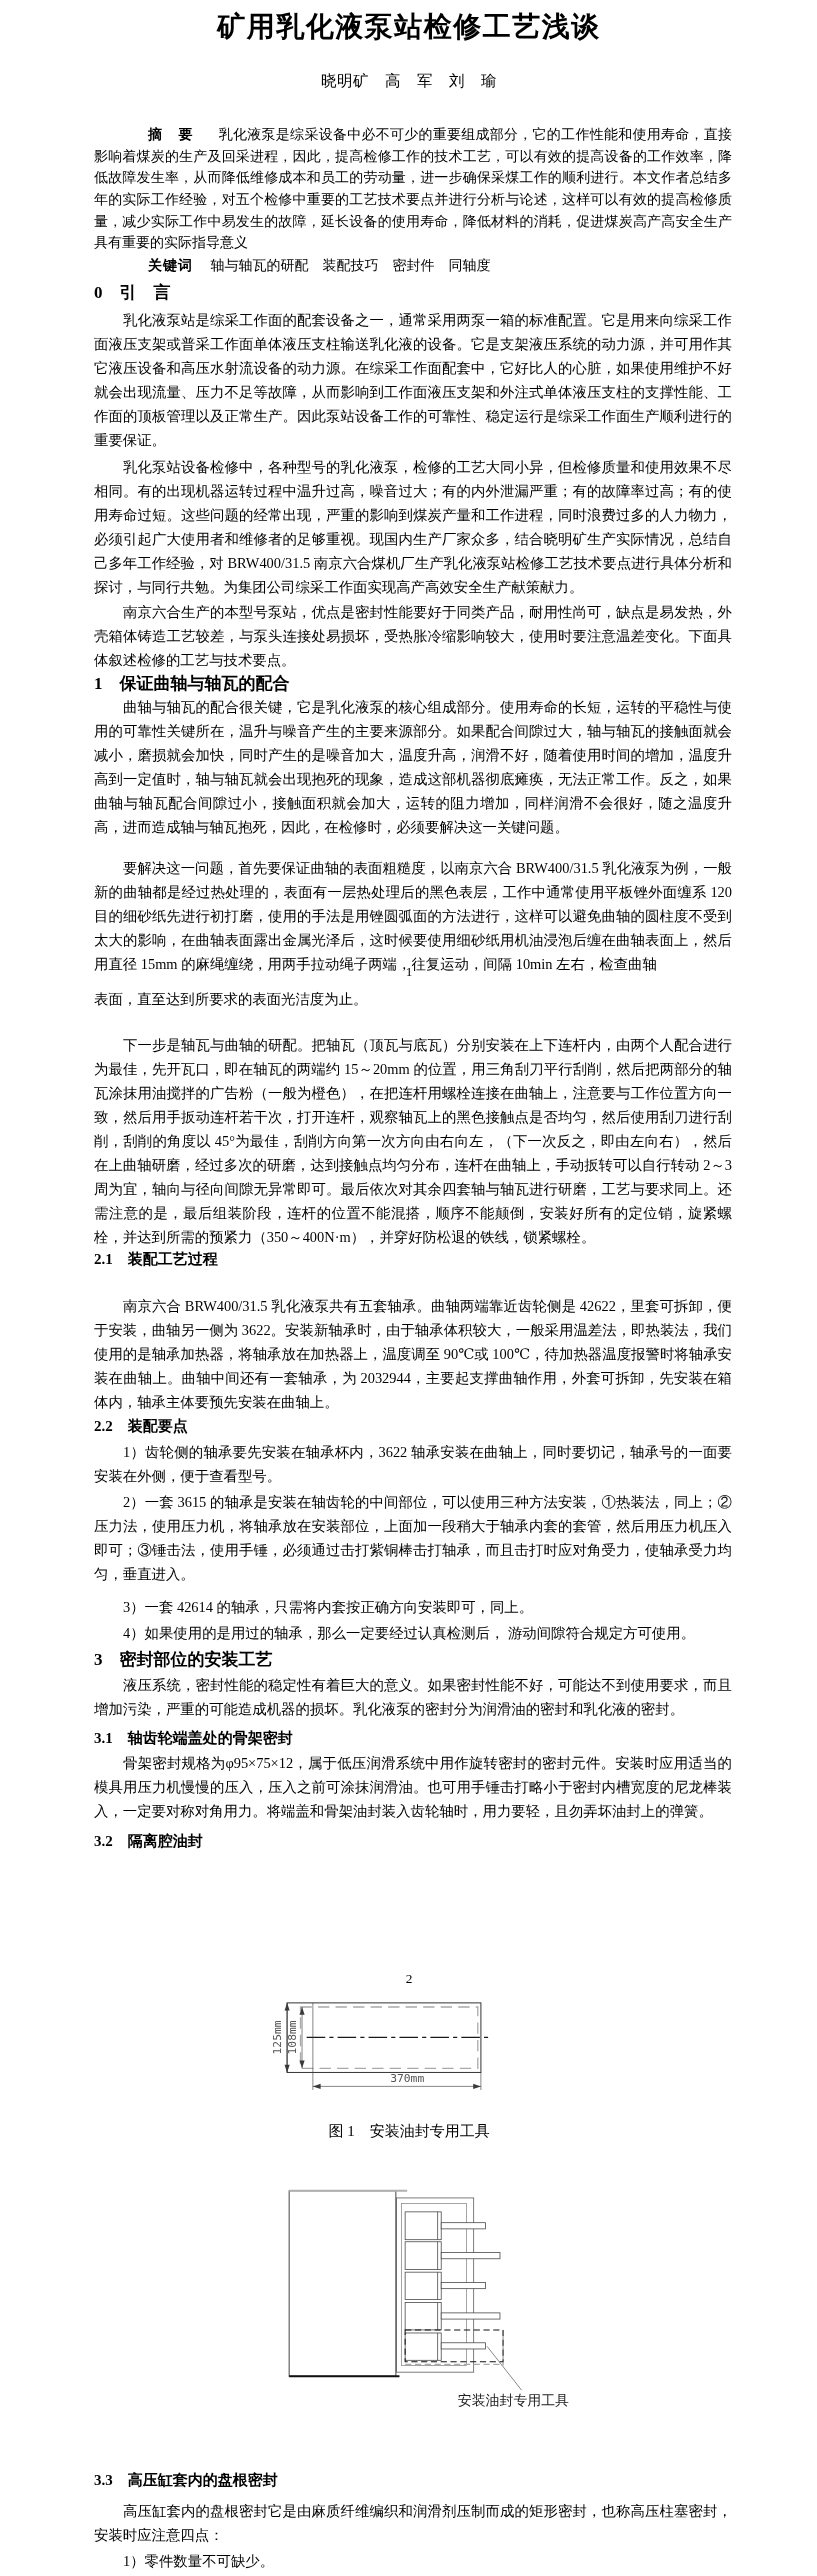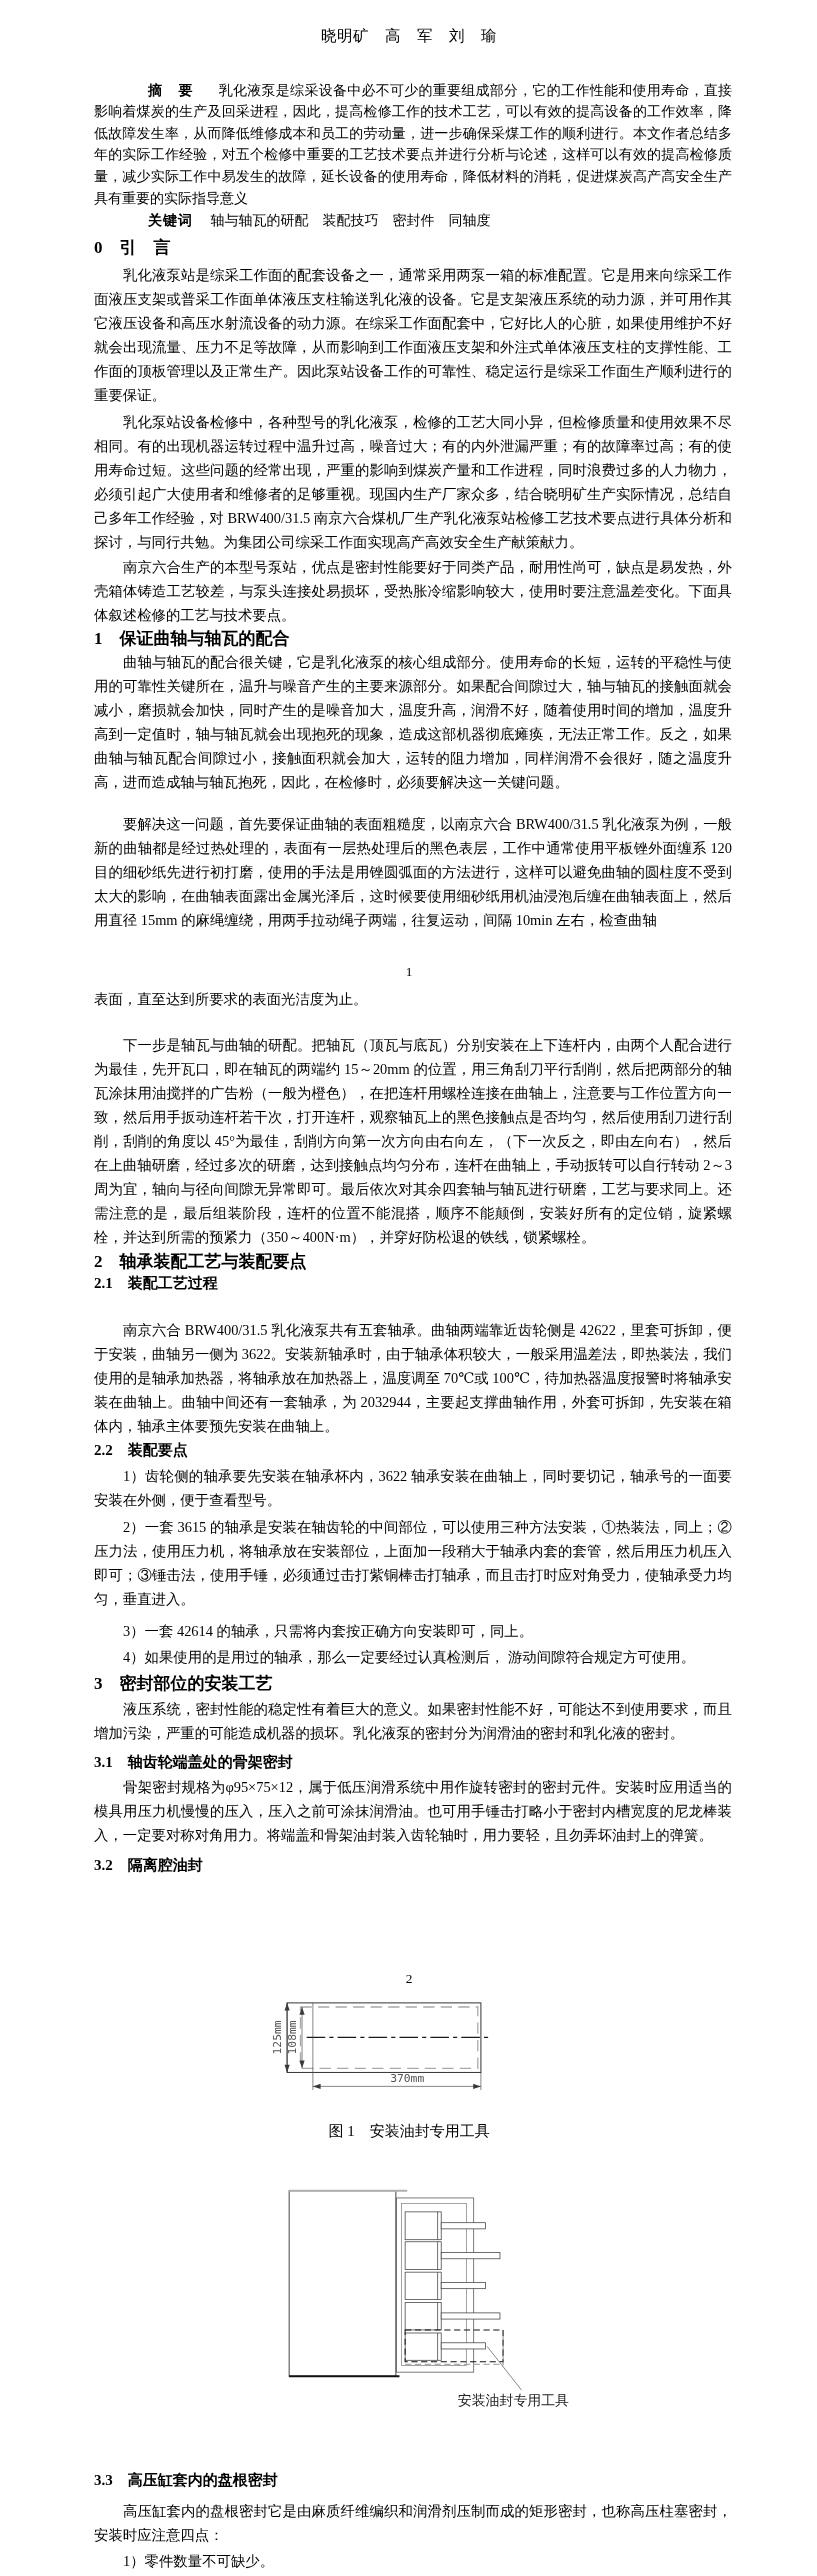--- a/index.html
+++ b/index.html
@@ -30,40 +30,40 @@
   svg.fig{position:absolute;left:0;}
   svg.fig text{font-family:"DejaVu Sans Mono","Liberation Mono",monospace;fill:#555;}
   svg.fig text.cn{font-family:"Liberation Serif","DejaVu Serif",serif;fill:#222;}
 </style>
 </head>
 <body>
 
 <div class="page">
 
   <section class="grp" style="top:0px">
+    <div class="t" style="margin-top:7.7px">矿用乳化液泵站检修工艺浅谈</div>
     <div class="au" style="margin-top:26px">晓明矿　高　军　刘　瑜</div>
     <div class="absn" style="margin-top:33px"><span class="lbl">摘　要</span><span class="txt">乳化液泵是综采设备中必不可少的重要组成部分，它的工作性能和使用寿命，直接影响着煤炭的生产及回采进程，因此，提高检修工作的技术工艺，可以有效的提高设备的工作效率，降低故障发生率，从而降低维修成本和员工的劳动量，进一步确保采煤工作的顺利进行。本文作者总结多年的实际工作经验，对五个检修中重要的工艺技术要点并进行分析与论述，这样可以有效的提高检修质量，减少实际工作中易发生的故障，延长设备的使用寿命，降低材料的消耗，促进煤炭高产高安全生产具有重要的实际指导意义</span></div>
     <div class="absn kw" style="margin-top:1px"><span class="lbl">关键词</span><span class="txt">轴与轴瓦的研配　装配技巧　密封件　同轴度</span></div>
     <div class="hA" style="margin-top:5.2px">0　引　言</div>
     <div class="p" style="margin-top:4.1px">乳化液泵站是综采工作面的配套设备之一，通常采用两泵一箱的标准配置。它是用来向综采工作面液压支架或普采工作面单体液压支柱输送乳化液的设备。它是支架液压系统的动力源，并可用作其它液压设备和高压水射流设备的动力源。在综采工作面配套中，它好比人的心脏，如果使用维护不好就会出现流量、压力不足等故障，从而影响到工作面液压支架和外注式单体液压支柱的支撑性能、工作面的顶板管理以及正常生产。因此泵站设备工作的可靠性、稳定运行是综采工作面生产顺利进行的重要保证。</div>
     <div class="p" style="margin-top:3.1px">乳化泵站设备检修中，各种型号的乳化液泵，检修的工艺大同小异，但检修质量和使用效果不尽相同。有的出现机器运转过程中温升过高，噪音过大；有的内外泄漏严重；有的故障率过高；有的使用寿命过短。这些问题的经常出现，严重的影响到煤炭产量和工作进程，同时浪费过多的人力物力，必须引起广大使用者和维修者的足够重视。现国内生产厂家众多，结合晓明矿生产实际情况，总结自己多年工作经验，对 BRW400/31.5 南京六合煤机厂生产乳化液泵站检修工艺技术要点进行具体分析和探讨，与同行共勉。为集团公司综采工作面实现高产高效安全生产献策献力。</div>
     <div class="p" style="margin-top:1px">南京六合生产的本型号泵站，优点是密封性能要好于同类产品，耐用性尚可，缺点是易发热，外壳箱体铸造工艺较差，与泵头连接处易损坏，受热胀冷缩影响较大，使用时要注意温差变化。下面具体叙述检修的工艺与技术要点。</div>
     <div class="hA" style="margin-top:1px">1　保证曲轴与轴瓦的配合</div>
     <div class="p" style="margin-top:0px">曲轴与轴瓦的配合很关键，它是乳化液泵的核心组成部分。使用寿命的长短，运转的平稳性与使用的可靠性关键所在，温升与噪音产生的主要来源部分。如果配合间隙过大，轴与轴瓦的接触面就会减小，磨损就会加快，同时产生的是噪音加大，温度升高，润滑不好，随着使用时间的增加，温度升高到一定值时，轴与轴瓦就会出现抱死的现象，造成这部机器彻底瘫痪，无法正常工作。反之，如果曲轴与轴瓦配合间隙过小，接触面积就会加大，运转的阻力增加，同样润滑不会很好，随之温度升高，进而造成轴与轴瓦抱死，因此，在检修时，必须要解决这一关键问题。</div>
     <div class="p" style="margin-top:17.5px">要解决这一问题，首先要保证曲轴的表面粗糙度，以南京六合 BRW400/31.5 乳化液泵为例，一般新的曲轴都是经过热处理的，表面有一层热处理后的黑色表层，工作中通常使用平板锉外面缠系 120 目的细砂纸先进行初打磨，使用的手法是用锉圆弧面的方法进行，这样可以避免曲轴的圆柱度不受到太大的影响，在曲轴表面露出金属光泽后，这时候要使用细砂纸用机油浸泡后缠在曲轴表面上，然后用直径 15mm 的麻绳缠绕，用两手拉动绳子两端，往复运动，间隔 10min 左右，检查曲轴</div>
   </section>
 
   <div class="pn abs-el" style="top:964px">1</div>
   <div class="abs-p np" style="top:987px">表面，直至达到所要求的表面光洁度为止。</div>
 
   <section class="grp" style="top:1033px">
     <div class="p" style="margin-top:0px">下一步是轴瓦与曲轴的研配。把轴瓦（顶瓦与底瓦）分别安装在上下连杆内，由两个人配合进行为最佳，先开瓦口，即在轴瓦的两端约 15～20mm 的位置，用三角刮刀平行刮削，然后把两部分的轴瓦涂抹用油搅拌的广告粉（一般为橙色），在把连杆用螺栓连接在曲轴上，注意要与工作位置方向一致，然后用手扳动连杆若干次，打开连杆，观察轴瓦上的黑色接触点是否均匀，然后使用刮刀进行刮削，刮削的角度以 45°为最佳，刮削方向第一次方向由右向左，（下一次反之，即由左向右），然后在上曲轴研磨，经过多次的研磨，达到接触点均匀分布，连杆在曲轴上，手动扳转可以自行转动 2～3 周为宜，轴向与径向间隙无异常即可。最后依次对其余四套轴与轴瓦进行研磨，工艺与要求同上。还需注意的是，最后组装阶段，连杆的位置不能混搭，顺序不能颠倒，安装好所有的定位销，旋紧螺栓，并达到所需的预紧力（350～400N·m），并穿好防松退的铁线，锁紧螺栓。</div>
-    <div class="hA" style="margin-top:2.1px">2　轴承装配工艺与装配要点</div>
     <div class="hB" style="margin-top:1px">2.1　装配工艺过程</div>
-    <div class="p" style="margin-top:24px">南京六合 BRW400/31.5 乳化液泵共有五套轴承。曲轴两端靠近齿轮侧是 42622，里套可拆卸，便于安装，曲轴另一侧为 3622。安装新轴承时，由于轴承体积较大，一般采用温差法，即热装法，我们使用的是轴承加热器，将轴承放在加热器上，温度调至 70℃或 100℃，待加热器温度报警时将轴承安装在曲轴上。曲轴中间还有一套轴承，为 2032944，主要起支撑曲轴作用，外套可拆卸，先安装在箱体内，轴承主体要预先安装在曲轴上。</div>
+    <div class="p" style="margin-top:24px">南京六合 BRW400/31.5 乳化液泵共有五套轴承。曲轴两端靠近齿轮侧是 42622，里套可拆卸，便于安装，曲轴另一侧为 3622。安装新轴承时，由于轴承体积较大，一般采用温差法，即热装法，我们使用的是轴承加热器，将轴承放在加热器上，温度调至 90℃或 100℃，待加热器温度报警时将轴承安装在曲轴上。曲轴中间还有一套轴承，为 2032944，主要起支撑曲轴作用，外套可拆卸，先安装在箱体内，轴承主体要预先安装在曲轴上。</div>
     <div class="hB" style="margin-top:3.1px">2.2　装配要点</div>
     <div class="p" style="margin-top:4.1px">1）齿轮侧的轴承要先安装在轴承杯内，3622 轴承安装在曲轴上，同时要切记，轴承号的一面要安装在外侧，便于查看型号。</div>
     <div class="p" style="margin-top:2.1px">2）一套 3615 的轴承是安装在轴齿轮的中间部位，可以使用三种方法安装，①热装法，同上；②压力法，使用压力机，将轴承放在安装部位，上面加一段稍大于轴承内套的套管，然后用压力机压入即可；③锤击法，使用手锤，必须通过击打紫铜棒击打轴承，而且击打时应对角受力，使轴承受力均匀，垂直进入。</div>
     <div class="p" style="margin-top:8.2px">3）一套 42614 的轴承，只需将内套按正确方向安装即可，同上。</div>
     <div class="p" style="margin-top:2.1px">4）如果使用的是用过的轴承，那么一定要经过认真检测后， 游动间隙符合规定方可使用。</div>
     <div class="hA" style="margin-top:4.1px">3　密封部位的安装工艺</div>
     <div class="p" style="margin-top:2.1px">液压系统，密封性能的稳定性有着巨大的意义。如果密封性能不好，可能达不到使用要求，而且增加污染，严重的可能造成机器的损坏。乳化液泵的密封分为润滑油的密封和乳化液的密封。</div>
     <div class="hB" style="margin-top:8px">3.1　轴齿轮端盖处的骨架密封</div>
     <div class="p" style="margin-top:2.1px">骨架密封规格为φ95×75×12，属于低压润滑系统中用作旋转密封的密封元件。安装时应用适当的模具用压力机慢慢的压入，压入之前可涂抹润滑油。也可用手锤击打略小于密封内槽宽度的尼龙棒装入，一定要对称对角用力。将端盖和骨架油封装入齿轮轴时，用力要轻，且勿弄坏油封上的弹簧。</div>
     <div class="hB" style="margin-top:9px">3.2　隔离腔油封</div>

